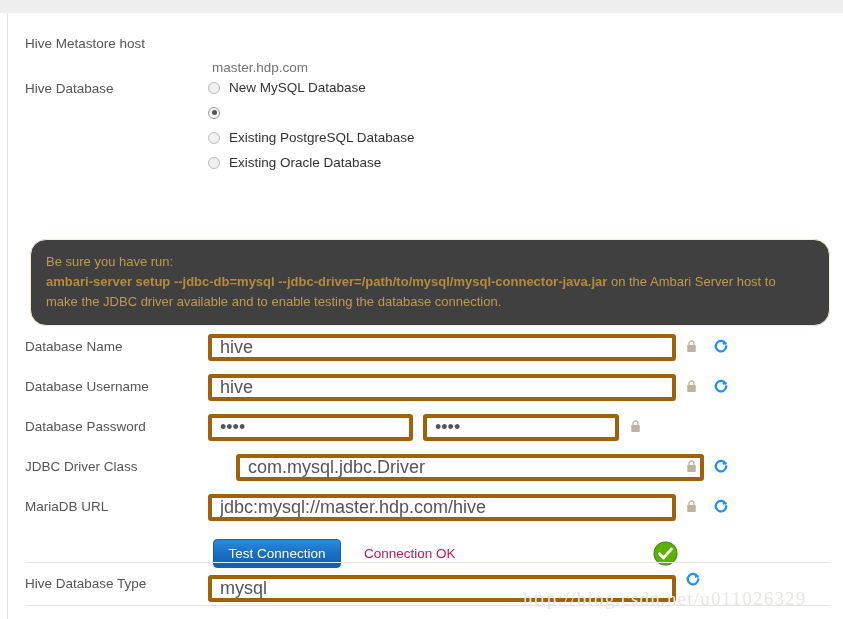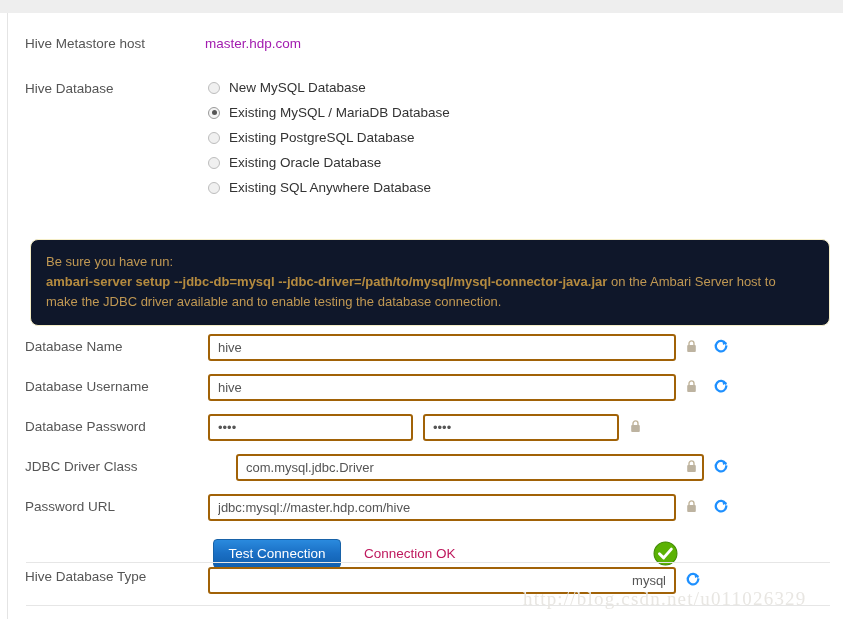--- a/index.html
+++ b/index.html
@@ -55,24 +55,25 @@
   .label {
     position: absolute;
     left: 17px;
     color: #555555;
     font-size: 13.5px;
     white-space: nowrap;
   }
 
   .static-value {
     position: absolute;
-    left: 197px;
-    color: #a21caf;
+    left: 204px;
+    color: #737373;
     font-size: 13.5px;
     white-space: nowrap;
+    margin-top: 24px;
   }
 
   
   .radio-group {
     position: absolute;
     left: 200px;
     top: 62px;
   }
   .radio-item {
     display: flex;
@@ -113,47 +114,47 @@
     white-space: nowrap;
   }
 
   
   .alert {
     position: absolute;
     left: 22px;
     top: 226px;
     width: 800px;
     box-sizing: border-box;
-    background: #0f172a;
+    background: #404040;
     border: 1px solid #f5eec8;
-    border-radius: 8px;
+    border-radius: 16px;
     padding: 12px 26px 13px 15px;
     color: #c09853;
     font-size: 13px;
     line-height: 20px;
   }
   .alert-line1 {
     display: block;
   }
   .alert-cmd {
     font-weight: bold;
     color: #b58b3f;
   }
 
   
   .input {
     position: absolute;
     height: 27px;
     box-sizing: border-box;
-    border: 2px solid #a16207;
+    border: 4px solid #a16207;
     border-radius: 3px;
     background: #ffffff;
     color: #555555;
     font-family: "Liberation Sans", sans-serif;
-    font-size: 13px;
+    font-size: 18px;
     padding: 0 8px;
     outline: none;
   }
   .input-wide { left: 200px; width: 468px; }
   .input-half-a { left: 200px; width: 205px; }
   .input-half-b { left: 415px; width: 196px; }
 
   
   .lock-icon {
     position: absolute;
@@ -237,34 +238,29 @@
       <div class="label">Hive Database</div>
     </div>
 
     <div class="radio-group">
       <div class="radio-item">
         <span class="radio-circle"></span>
         <span class="radio-label">New MySQL Database</span>
       </div>
       <div class="radio-item">
         <span class="radio-circle checked"></span>
-        <span class="radio-label">Existing MySQL / MariaDB Database</span>
       </div>
       <div class="radio-item">
         <span class="radio-circle"></span>
         <span class="radio-label">Existing PostgreSQL Database</span>
       </div>
       <div class="radio-item">
         <span class="radio-circle"></span>
         <span class="radio-label">Existing Oracle Database</span>
       </div>
-      <div class="radio-item">
-        <span class="radio-circle"></span>
-        <span class="radio-label">Existing SQL Anywhere Database</span>
-      </div>
     </div>
 
     <div class="alert">
       <span class="alert-line1">Be sure you have run:</span>
       <span class="alert-cmd">ambari-server setup --jdbc-db=mysql --jdbc-driver=/path/to/mysql/mysql-connector-java.jar</span><span> on the Ambari Server host to make the JDBC driver available and to enable testing the database connection.</span>
     </div>
 
     <div class="row" style="top:321px;">
       <div class="label" style="top:5px;">Database Name</div>
       <input class="input input-wide" style="top: 0px;" type="text" value="hive">
@@ -308,21 +304,21 @@
         <path d="M3 5V3.4A2.5 2.5 0 0 1 8 3.4V5" fill="none" stroke="#c2b59b" stroke-width="1.4"></path>
         <rect x="1.2" y="5" width="8.6" height="7" rx="1" fill="#bdb3a0"></rect>
       </svg>
       <svg class="refresh-icon" style="left:706px; top:5px;" viewBox="0 0 16 16">
         <path d="M13.2 4.6A6 6 0 1 0 14 8" fill="none" stroke="#1e90ff" stroke-width="2.6" stroke-linecap="square"></path>
         <path d="M9.6 1.2 L14.6 3.6 L10.4 6.2 Z" fill="#1e90ff"></path>
       </svg>
     </div>
 
     <div class="row" style="top:481px;">
-      <div class="label" style="top:5px;">Password URL</div>
+      <div class="label" style="top:5px;">MariaDB URL</div>
       <input class="input input-wide" style="top: 0px;" type="text" value="jdbc:mysql://master.hdp.com/hive">
       <svg class="lock-icon" style="left:678px; top:6px;" viewBox="0 0 11 13">
         <path d="M3 5V3.4A2.5 2.5 0 0 1 8 3.4V5" fill="none" stroke="#c2b59b" stroke-width="1.4"></path>
         <rect x="1.2" y="5" width="8.6" height="7" rx="1" fill="#bdb3a0"></rect>
       </svg>
       <svg class="refresh-icon" style="left:706px; top:5px;" viewBox="0 0 16 16">
         <path d="M13.2 4.6A6 6 0 1 0 14 8" fill="none" stroke="#1e90ff" stroke-width="2.6" stroke-linecap="square"></path>
         <path d="M9.6 1.2 L14.6 3.6 L10.4 6.2 Z" fill="#1e90ff"></path>
       </svg>
     </div>
@@ -331,22 +327,22 @@
     <div class="conn-status">Connection OK</div>
     <svg class="check-icon" viewBox="0 0 24 24">
       <circle cx="12" cy="12" r="11" fill="#5bb204"></circle>
       <circle cx="12" cy="12" r="11" fill="none" stroke="#3f8a02" stroke-width="1"></circle>
       <path d="M6.2 12.3 L10.2 16.2 L17.6 7.8" fill="none" stroke="#ffffff" stroke-width="2.8" stroke-linecap="round" stroke-linejoin="round"></path>
     </svg>
 
     <div class="divider" style="top:549px;"></div>
 
     <div class="row" style="top:554px;">
-      <div class="label" style="top:2px;text-align:right;">Hive Database Type</div>
-      <input class="input input-wide" style="top: 0px; text-align: right;" type="text" value="mysql">
+      <div class="label" style="top:9px;text-align:right;">Hive Database Type</div>
+      <input class="input input-wide" style="top: 8px;" type="text" value="mysql">
       <svg class="refresh-icon" style="left:678px; top:5px;" viewBox="0 0 16 16">
         <path d="M13.2 4.6A6 6 0 1 0 14 8" fill="none" stroke="#1e90ff" stroke-width="2.6" stroke-linecap="square"></path>
         <path d="M9.6 1.2 L14.6 3.6 L10.4 6.2 Z" fill="#1e90ff"></path>
       </svg>
     </div>
 
     <div class="divider" style="top:592px;"></div>
 
   </div>
 </div>

